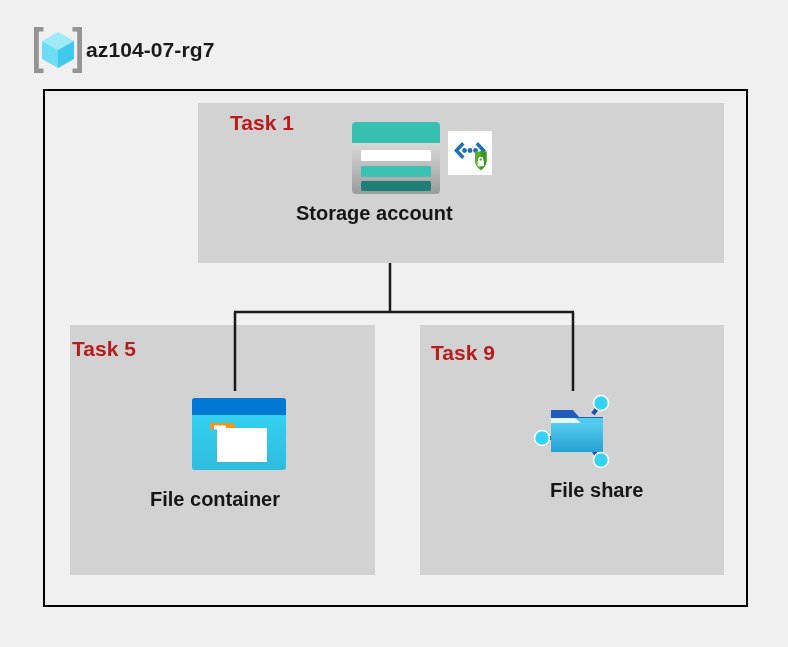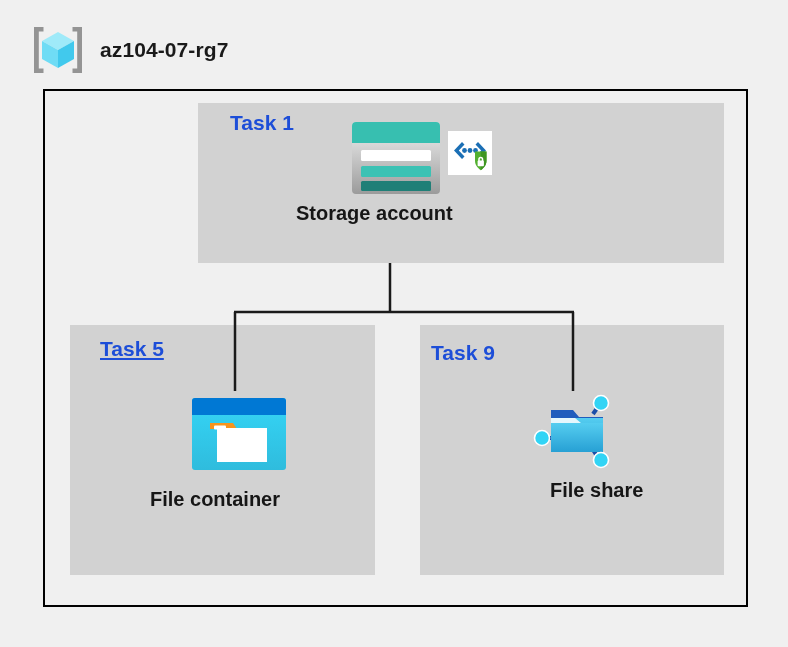--- a/index.html
+++ b/index.html
@@ -21,21 +21,20 @@
     height: 647px;
   }
 
   
   .rg-header {
     position: absolute;
     left: 30px;
     top: 22px;
     display: flex;
     align-items: center;
-    gap: 14px;
   }
   .rg-icon {
     width: 56px;
     height: 56px;
     display: block;
   }
   .rg-title {
     font-size: 21px;
     font-weight: bold;
     color: #1a1a1a;
@@ -62,25 +61,25 @@
     box-sizing: border-box;
   }
   .task-box.t1 { left: 198px; top: 103px; width: 526px; height: 160px; }
   .task-box.t5 { left: 70px;  top: 325px; width: 305px; height: 250px; }
   .task-box.t3 { left: 420px; top: 325px; width: 304px; height: 250px; }
 
   .task-label {
     position: absolute;
     font-size: 21px;
     font-weight: bold;
-    color: #1d4ed8;
+    color: #b91c1c;
     white-space: nowrap;
   }
   .task-label.l1 { left: 230px; top: 111px; }
-  .task-label.l5 { left: 100px;  top: 337px; text-decoration: underline; }
+  .task-label.l5 { left: 72px;  top: 337px; }
   .task-label.l3 { left: 431px; top: 341px; }
 
   
   .node-label {
     position: absolute;
     font-size: 20px;
     font-weight: bold;
     color: #161616;
     white-space: nowrap;
     text-align: left;

